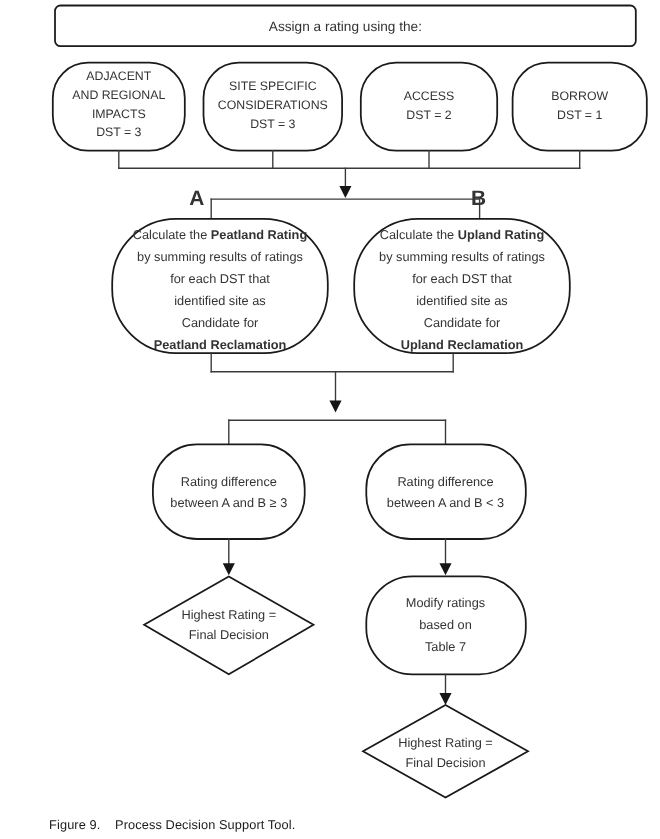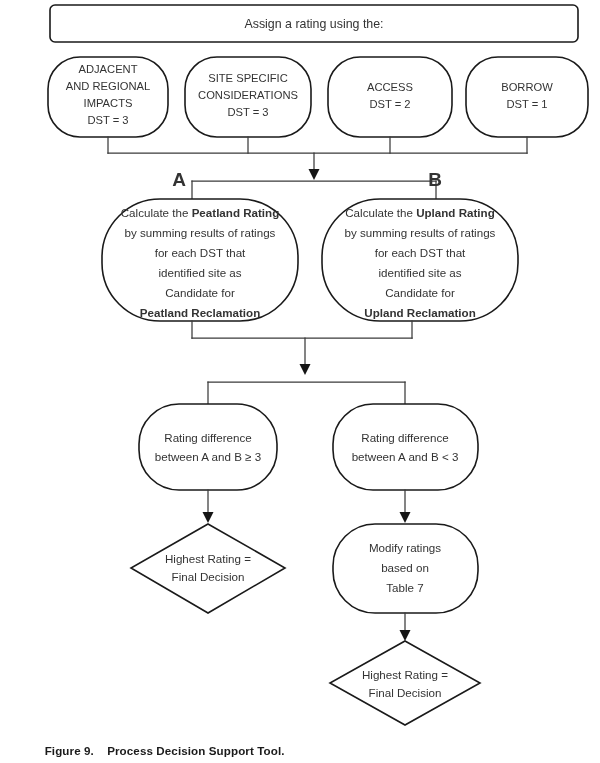--- a/index.html
+++ b/index.html
@@ -52,21 +52,21 @@
   .t-caps   { font-size: 11.2px; }
   .t-body   { font-size: 11.6px; }
   .t-head   { font-size: 12.4px; }
   .t-branch { font-size: 19px; font-weight: bold; fill: #111111; }
   .caption {
     position: absolute;
     left: 38px;
     top: 731px;
     font-family: "Liberation Sans", sans-serif;
     font-size: 11.6px;
-    font-weight: bold;
+    font-weight: normal;
     color: #1a1a1a;
     white-space: pre;
     letter-spacing: 0.1px;
   }
 </style>
 </head>
 <body>
 
 <div id="flow-root">
   <svg class="flow" viewBox="0 0 600 763" xmlns="http://www.w3.org/2000/svg">

